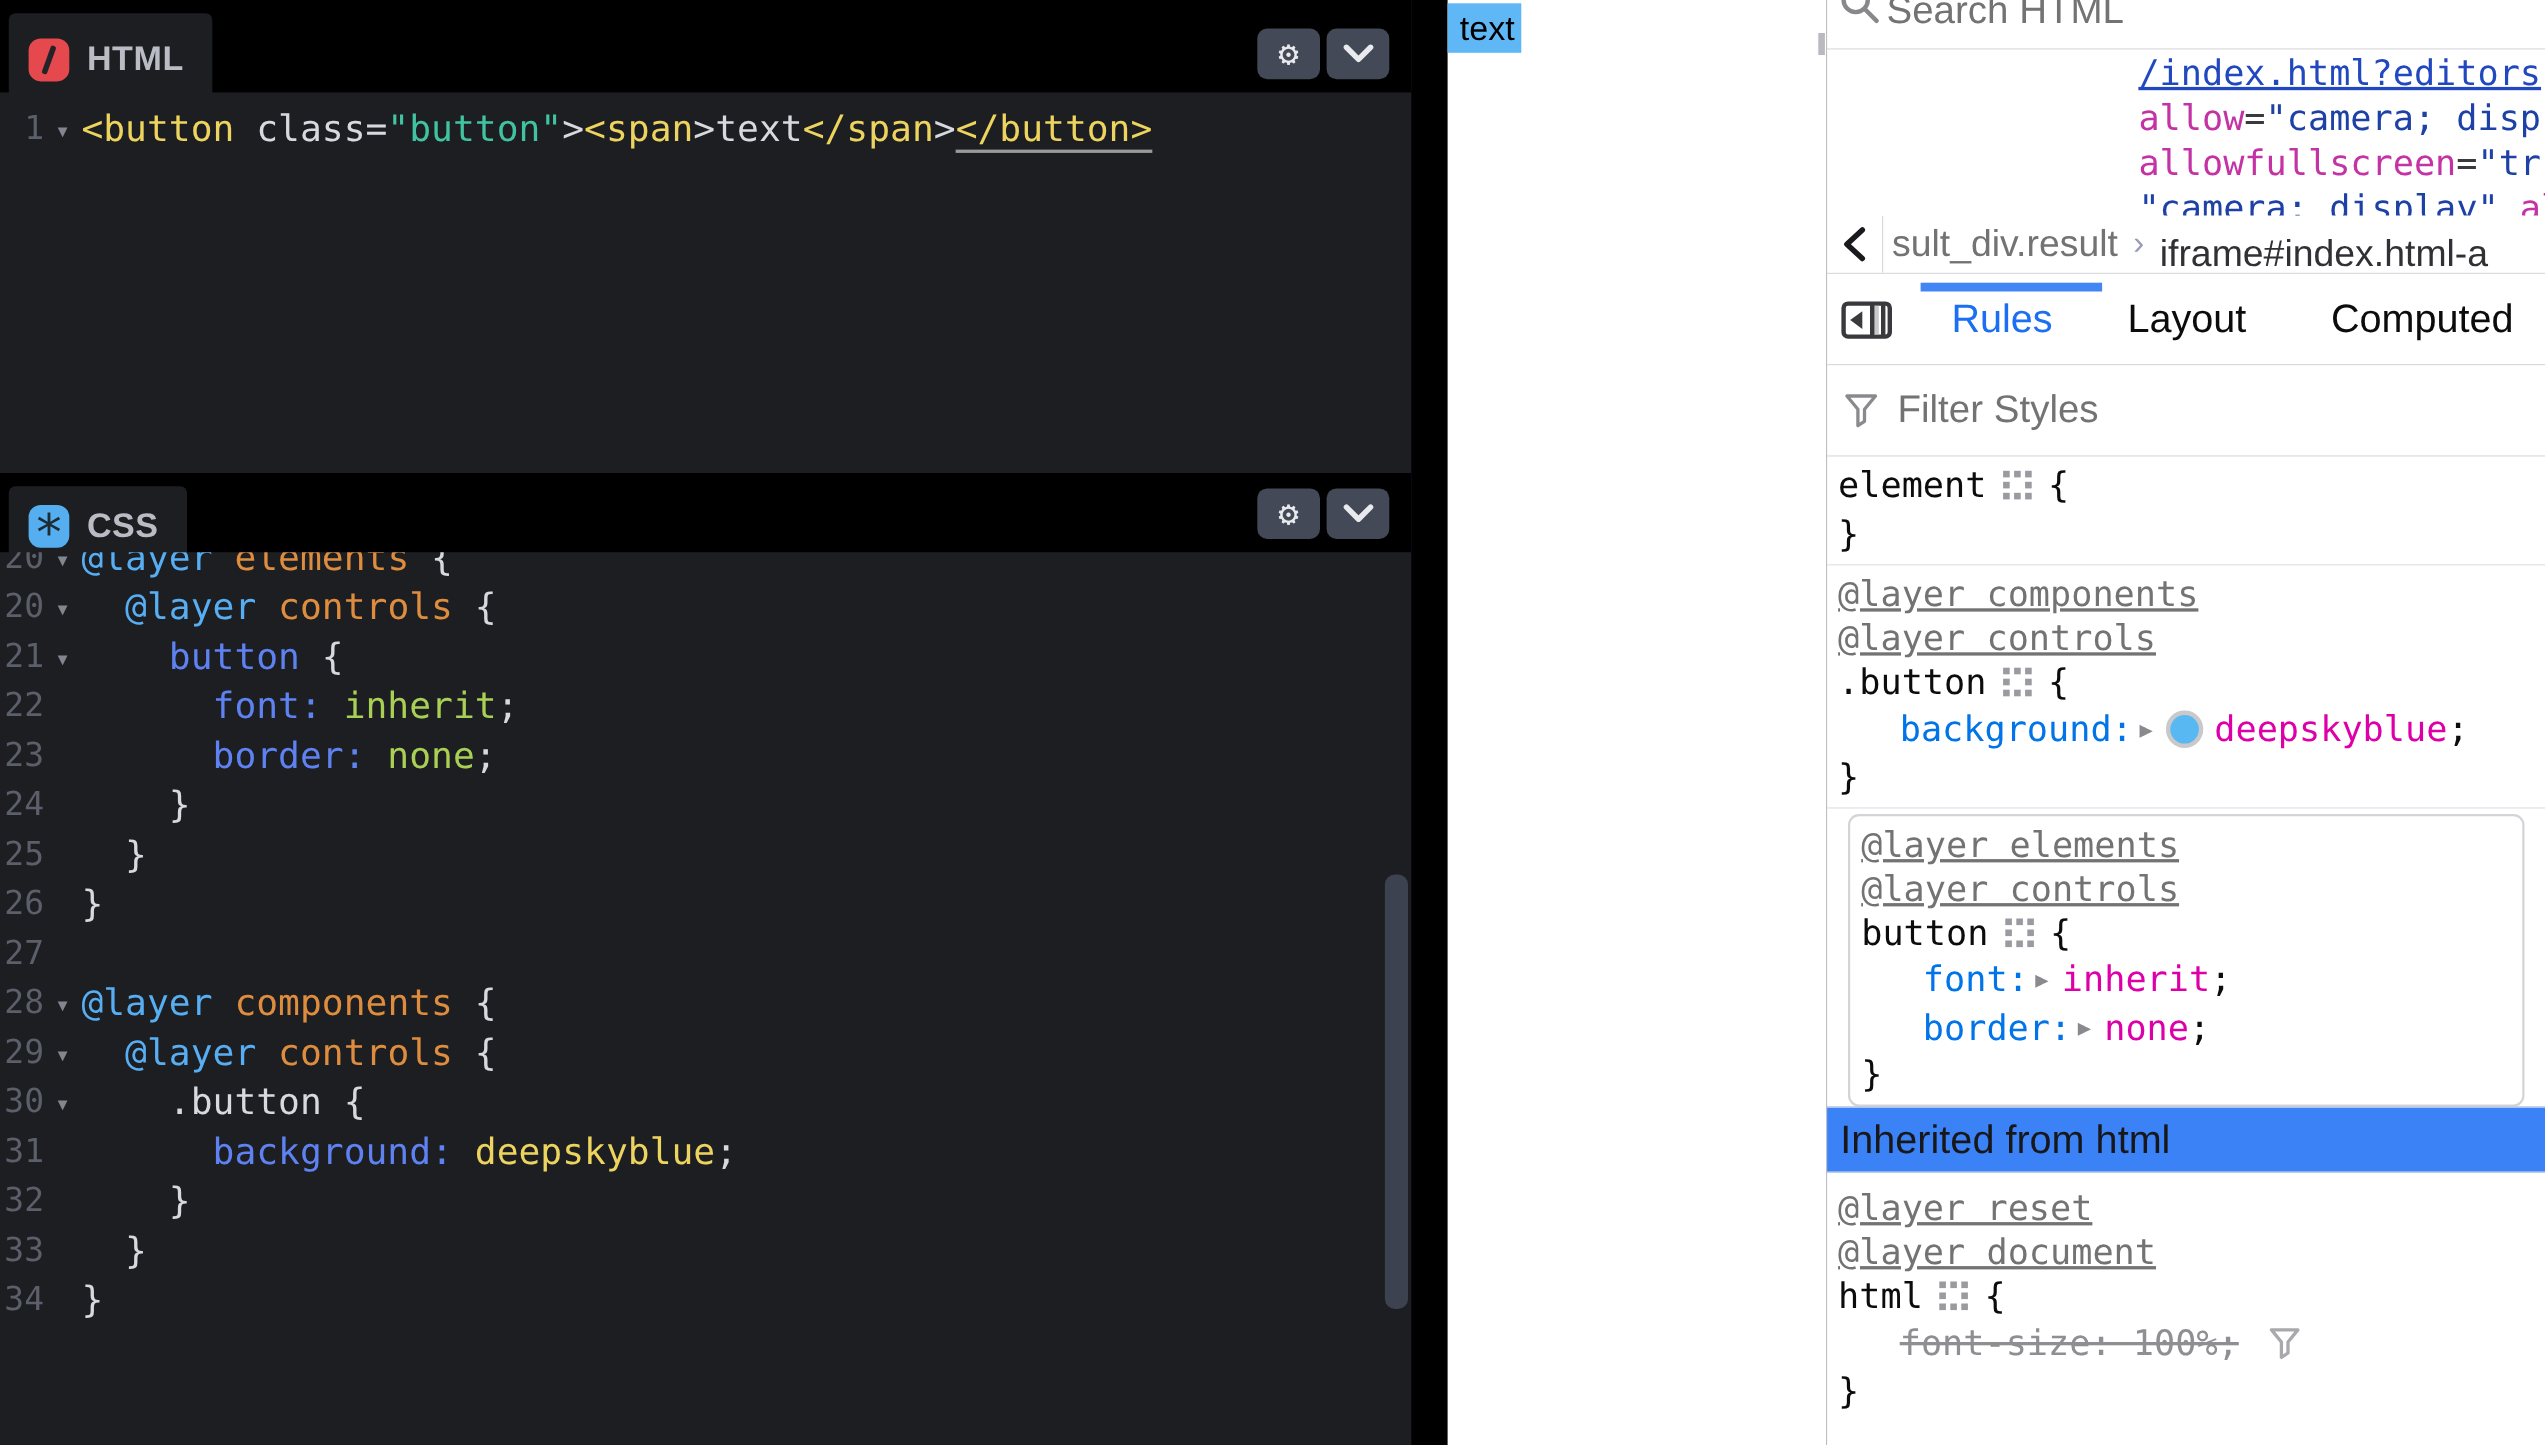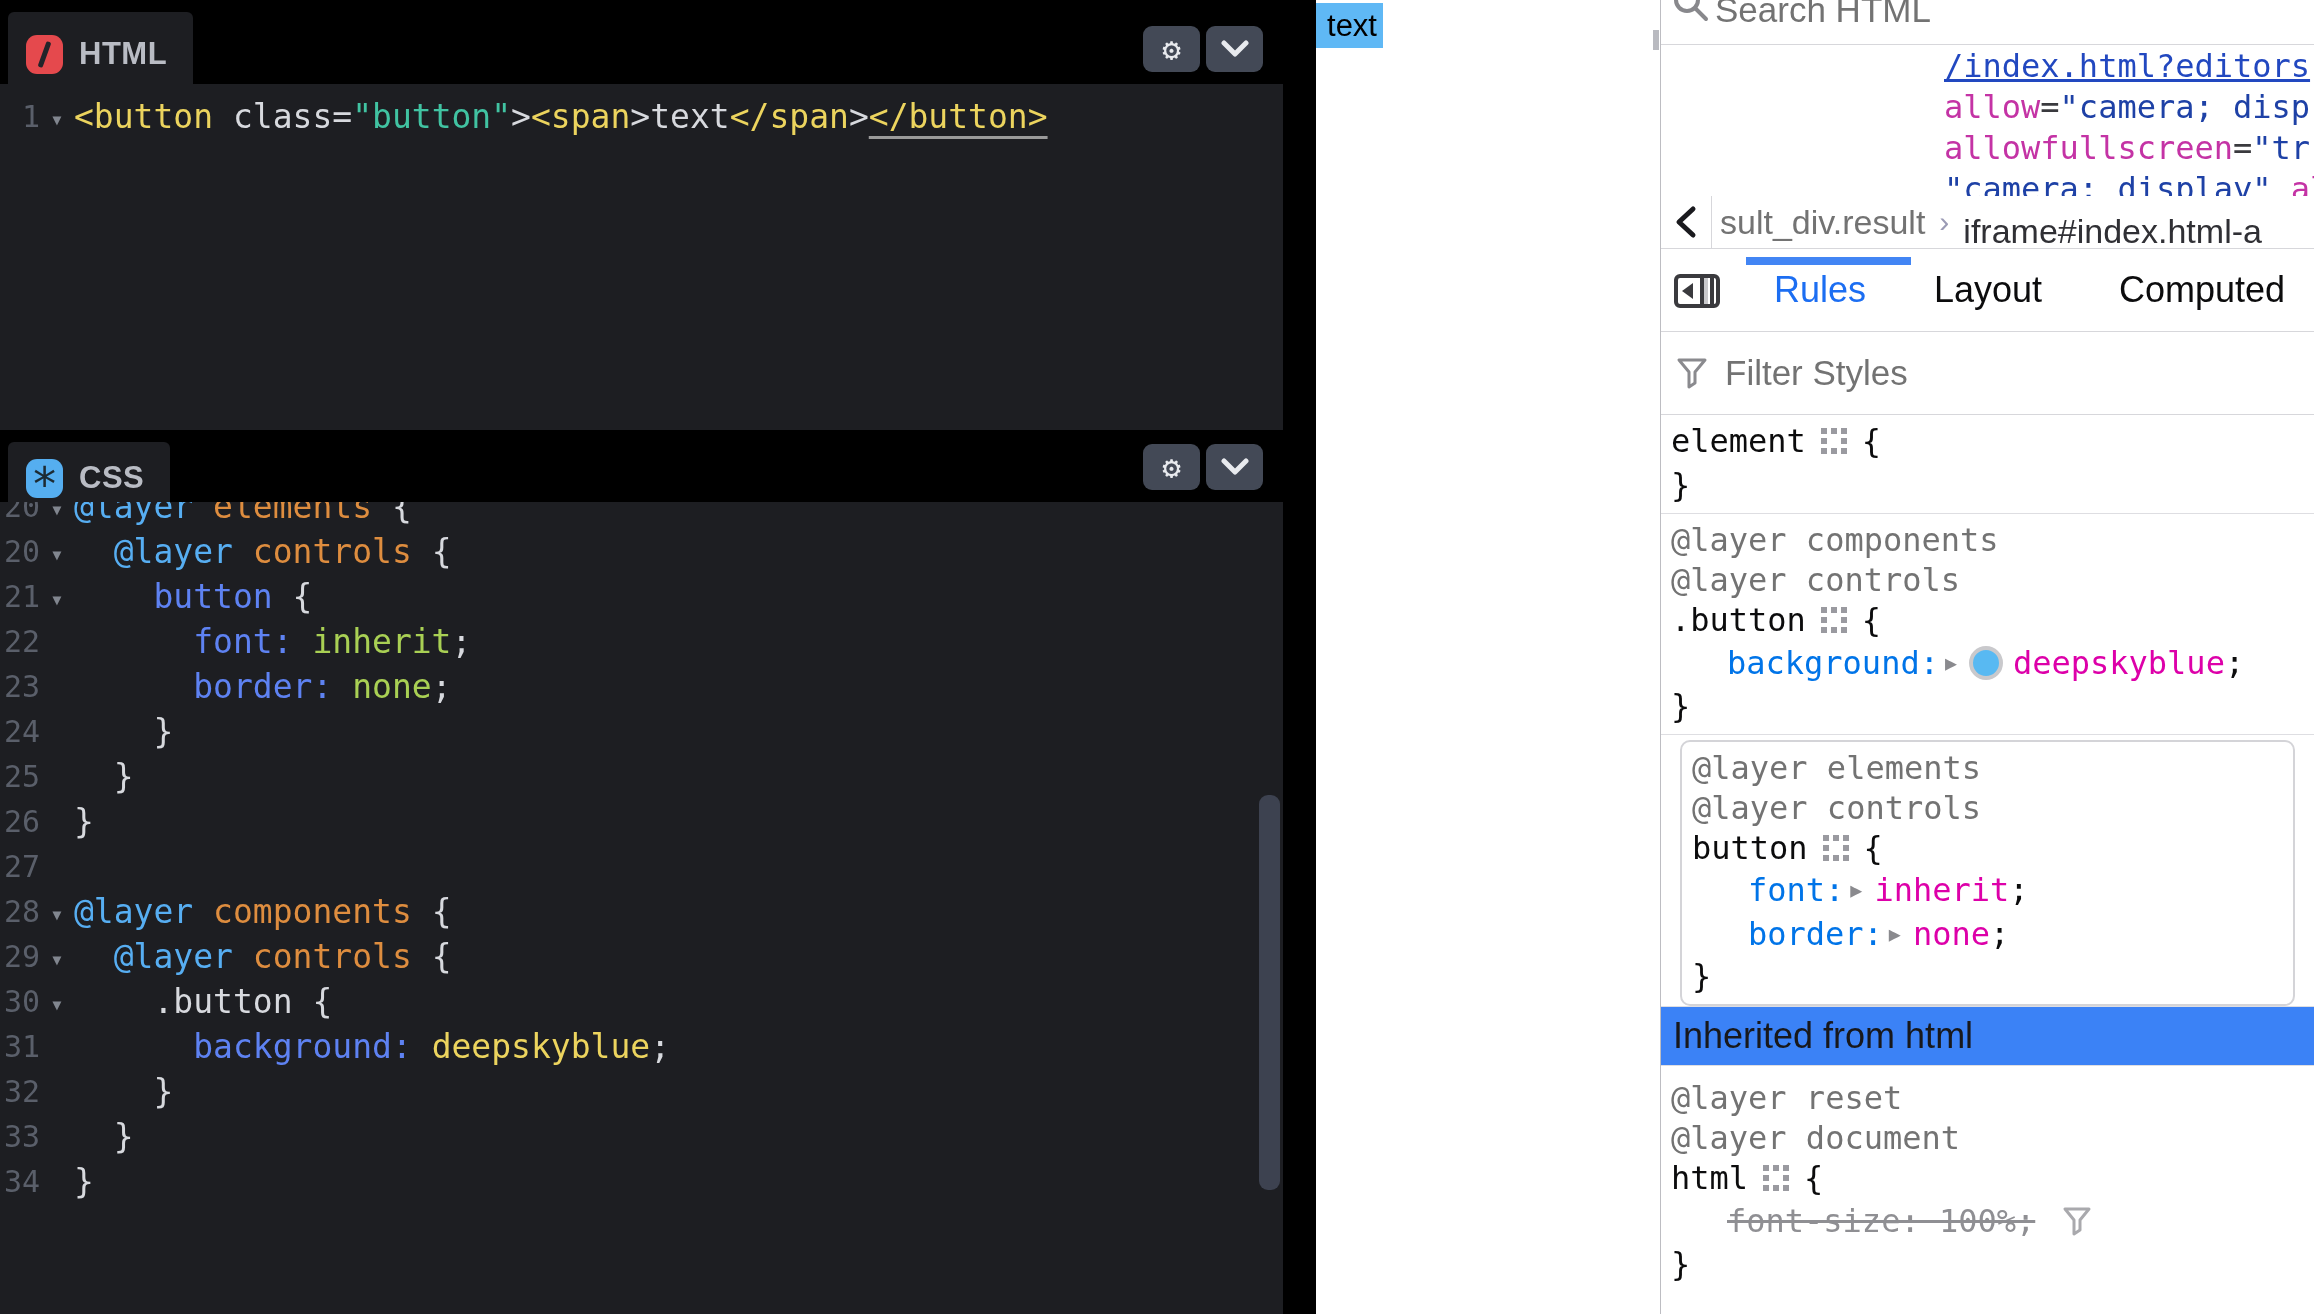--- a/index.html
+++ b/index.html
@@ -75,21 +75,21 @@
   .filter-row span{margin-left:16px;}
   .rule-block{border-bottom:1px solid #dedee2;}
   .pad-a{padding:4px 0 6px;}
   .pad-b{padding:6px 0 8px;}
   .pad-d{padding:12px 0 14px;border-bottom:none;}
   .rule-card{margin:5px 19px 0;border:2px solid #d4d4d8;border-radius:10px;padding:6px 0 8px;background:#fff;}
   .r-line{height:40px;display:flex;align-items:center;padding-left:10px;white-space:pre;}
   .r-line.tall{height:44px;}
   .r-line.prop{padding-left:66px;height:46px;}
   .r-line.prop.c{height:44px;}
-  .gray{color:#737373;}
+  .gray{color:#737373;text-decoration:underline;}
   .sel{color:#0c0c0d;}
   .prop-name{color:#0074e8;}
   .val{color:#dd00a9;}
   .exp{color:#8a8a8e;font-size:20px;margin:0 12px 0 6px;}
   .swatch{width:26px;height:26px;border-radius:50%;background:#58b9f2;border:4px solid #c9c9cc;margin-right:10px;flex:none;}
   .dotted{margin:0 14px;flex:none;}
   .struck{color:#8f8f93;text-decoration:line-through;text-decoration-color:#8f8f93;}
   .funnel{margin-left:26px;}
   .inherited-band{height:58px;background:#3b82f6;border-top:1px solid #dedee2;border-bottom:1px solid #dedee2;
                   display:flex;align-items:center;padding-left:12px;font:36px "Liberation Sans",sans-serif;color:#18181b;}

